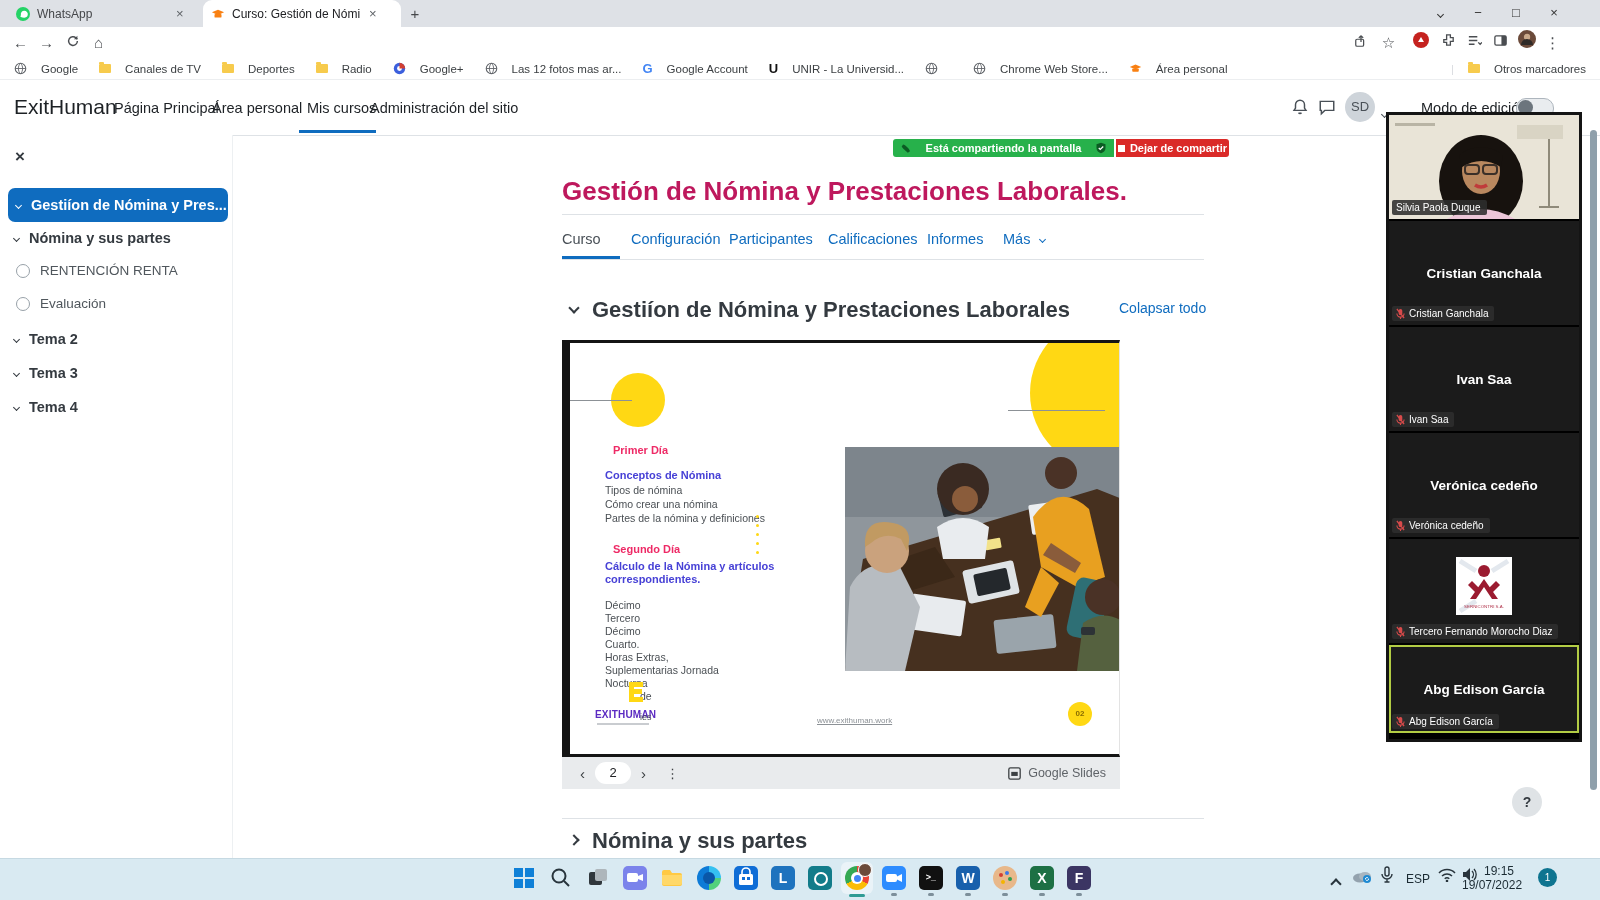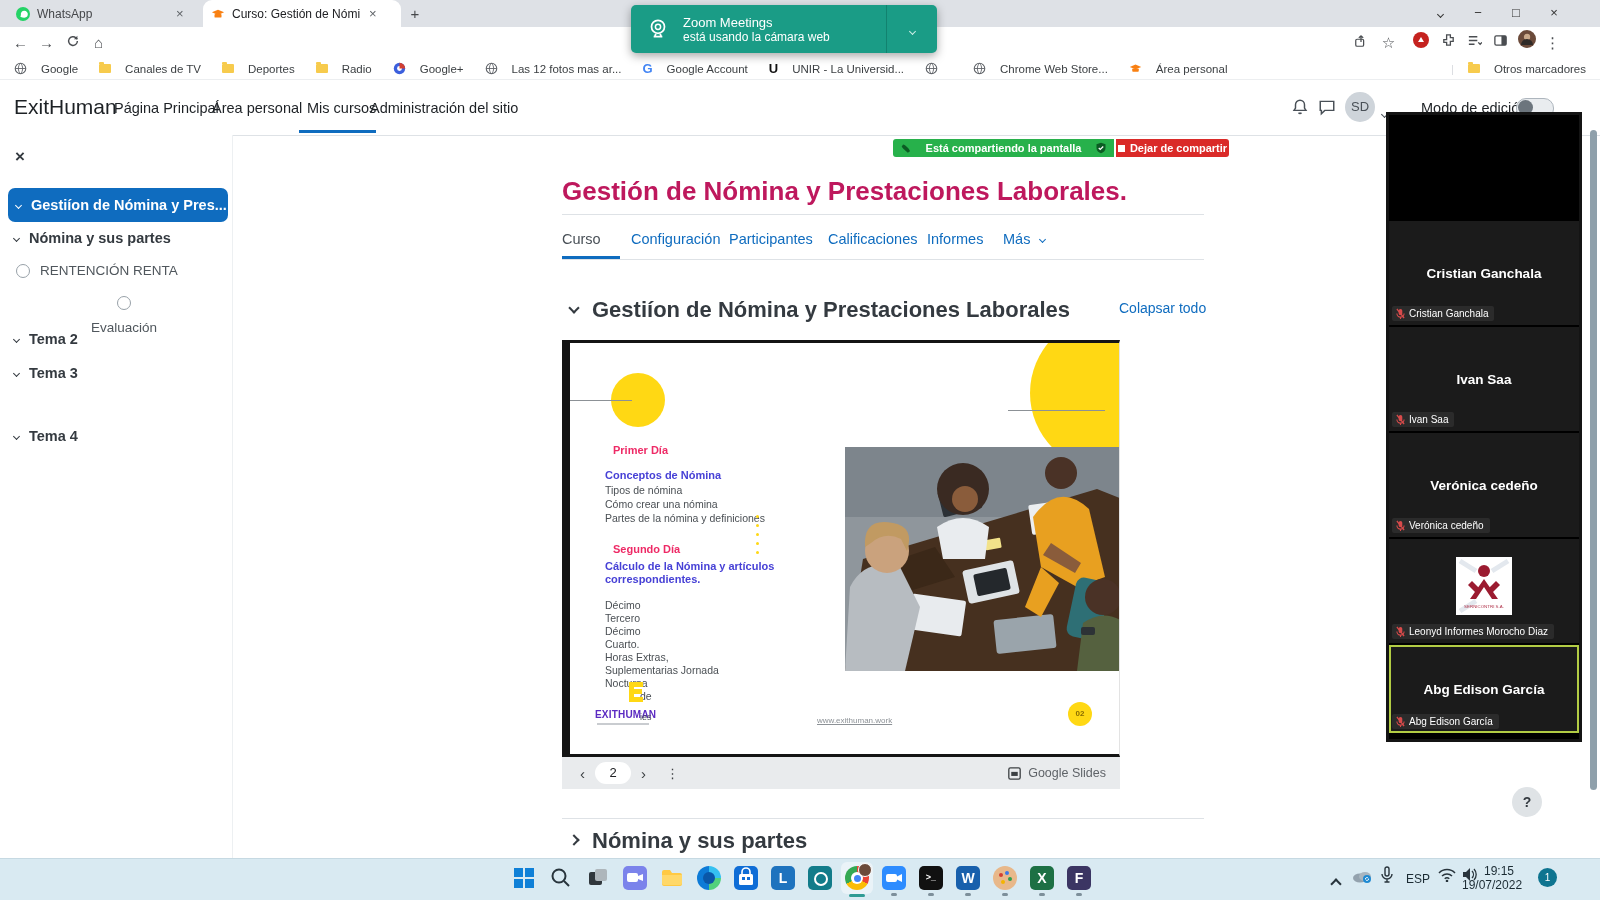--- a/index.html
+++ b/index.html
@@ -292,33 +292,33 @@
       <span>Gestiíon de Nómina y Pres...</span>
     </div>
     <div class="sb-item b" style="top:95px;">
       <span class="chev sm"></span>
       <span>Nómina y sus partes</span>
     </div>
     <div class="sb-item sb-plain" style="top:128px;padding-left:16px;">
       <span class="radio"></span>
       <span>RENTENCIÓN RENTA</span>
     </div>
-    <div class="sb-item sb-plain" style="top:161px;padding-left:16px;flex-direction:column;">
+    <div class="sb-item sb-plain" style="top:161px;padding-left:16px;">
       <span class="radio"></span>
       <span>Evaluación</span>
     </div>
     <div class="sb-item b" style="top:196px;">
       <span class="chev sm"></span>
       <span>Tema 2</span>
     </div>
     <div class="sb-item b" style="top:230px;">
       <span class="chev sm"></span>
       <span>Tema 3</span>
     </div>
-    <div class="sb-item b" style="top:264px;margin-top:29px;">
+    <div class="sb-item b" style="top:264px;">
       <span class="chev sm"></span>
       <span>Tema 4</span>
     </div>
   </div>
 
   <div class="sharebar">
     <svg width="11" height="11" viewBox="0 0 16 16" style="margin-left:8px;">
         <path d="M3 2c3 0 10 7 10 10l-3 2c-2-1-8-7-9-9z" fill="#0b5c23"></path>
       </svg>
     <span style="flex:1;text-align:center;">Está compartiendo la pantalla</span>
@@ -449,20 +449,39 @@
   <div class="hr" style="left:562px;top:818px;width:642px;"></div>
   <div class="nextsec">
     <span class="chev right" style="margin-bottom:2px;color:#343a40;"></span>
     <h2>Nómina y sus partes</h2>
   </div>
 
   <div class="helpbtn">?</div>
 
   <div class="zoomwin">
 
+    <div class="ztile" style="top:0;">
+      <svg width="190" height="104" viewBox="0 0 190 104">
+        <rect width="190" height="104" fill="#e9e4d7"></rect>
+        <rect x="6" y="8" width="40" height="3" fill="#b9b4a5"></rect>
+        <path d="M160 18 v75" stroke="#8f8a7a" stroke-width="2" fill="none"></path>
+        <path d="M150 92 h20" stroke="#8f8a7a" stroke-width="2" fill="none"></path>
+        <rect x="128" y="10" width="46" height="14" fill="#d9d4c4"></rect>
+        <ellipse cx="92" cy="66" rx="42" ry="46" fill="#17120e"></ellipse>
+        <ellipse cx="92" cy="56" rx="19" ry="23" fill="#b9885f"></ellipse>
+        <path d="M70 40 Q92 24 114 40 L112 52 Q92 40 73 52 Z" fill="#17120e"></path>
+        <rect x="76" y="50" width="14" height="9" rx="3" fill="none" stroke="#3a2f28" stroke-width="2"></rect>
+        <rect x="94" y="50" width="14" height="9" rx="3" fill="none" stroke="#3a2f28" stroke-width="2"></rect>
+        <path d="M86 70 q6 4 12 0" stroke="#c03b3b" stroke-width="3.5" fill="none"></path>
+        <path d="M58 104 Q92 84 126 104 Z" fill="#ecc6d8"></path>
+      </svg>
+      <span class="zlabel">
+          <span>Silvia Paola Duque</span>
+        </span>
+    </div>
 
     <div class="ztile" style="top:106px;">
       <span class="zname">Cristian Ganchala</span>
       <span class="zlabel">
         <svg width="9" height="11" viewBox="0 0 10 12">
             <rect x="3" y="1" width="4" height="7" rx="2" fill="#d84b4b"></rect>
             <path d="M1 6a4 4 0 0 0 8 0M5 10v2" stroke="#d84b4b" stroke-width="1.2" fill="none"></path>
             <path d="M1 1l8 10" stroke="#d84b4b" stroke-width="1.4"></path>
           </svg>
         <span>Cristian Ganchala</span>
@@ -501,21 +520,21 @@
         <path d="M28 22 L14 42 L20 42 L28 30 L36 42 L42 42 Z" fill="#9b1b30"></path>
         <path d="M16 24 l8 8-4 4-8-8zM40 24 l-8 8 4 4 8-8z" fill="#9b1b30"></path>
         <text x="28" y="51" font-size="4.4" text-anchor="middle" fill="#b03048" font-family="Liberation Sans, sans-serif">SERNICONTRI S.A.</text>
       </svg>
       <span class="zlabel">
         <svg width="9" height="11" viewBox="0 0 10 12">
             <rect x="3" y="1" width="4" height="7" rx="2" fill="#d84b4b"></rect>
             <path d="M1 6a4 4 0 0 0 8 0M5 10v2" stroke="#d84b4b" stroke-width="1.2" fill="none"></path>
             <path d="M1 1l8 10" stroke="#d84b4b" stroke-width="1.4"></path>
           </svg>
-        <span>Leonyd Informes Morocho Diaz</span>
+        <span>Tercero Fernando Morocho Diaz</span>
       </span>
     </div>
 
     <div class="ztile activeb" style="top:530px;height:88px;">
       <span class="zname">Abg Edison García</span>
       <span class="zlabel">
         <svg width="9" height="11" viewBox="0 0 10 12">
             <rect x="3" y="1" width="4" height="7" rx="2" fill="#d84b4b"></rect>
             <path d="M1 6a4 4 0 0 0 8 0M5 10v2" stroke="#d84b4b" stroke-width="1.2" fill="none"></path>
             <path d="M1 1l8 10" stroke="#d84b4b" stroke-width="1.4"></path>
@@ -637,27 +656,14 @@
   <div class="abs" style="left:1462px;top:867px;">
     <svg width="17" height="15" viewBox="0 0 17 15">
         <path d="M1 5h3l4-4v13l-4-4H1z" fill="#28343c"></path>
         <path d="M10 4a5 5 0 0 1 0 7M12 2a8 8 0 0 1 0 11" fill="none" stroke="#28343c" stroke-width="1.3"></path>
       </svg>
   </div>
   <div class="tray-txt" style="left:1484px;top:864px;width:48px;text-align:left;">19:15</div>
   <div class="tray-txt" style="left:1462px;top:878px;width:70px;text-align:left;">19/07/2022</div>
   <div class="badge1">1</div>
 
-  <div class="notif">
-    <svg width="26" height="26" viewBox="0 0 24 24" style="margin-left:14px;">
-        <circle cx="12" cy="10" r="6" fill="none" stroke="#fff" stroke-width="1.6"></circle>
-        <circle cx="12" cy="10" r="2.4" fill="none" stroke="#fff" stroke-width="1.4"></circle>
-        <path d="M8 19h8M10 16.5l-1 2.5M14 16.5l1 2.5" stroke="#fff" stroke-width="1.6" fill="none"></path>
-      </svg>
-    <span style="margin-left:12px;">
-      <div class="txt1">Zoom Meetings</div>
-      <div class="txt2">está usando la cámara web</div>
-    </span>
-    <span class="div"></span>
-    <span class="dd"><span class="chev sm"></span></span>
-  </div>
 
 </div>
 
 </body></html>

